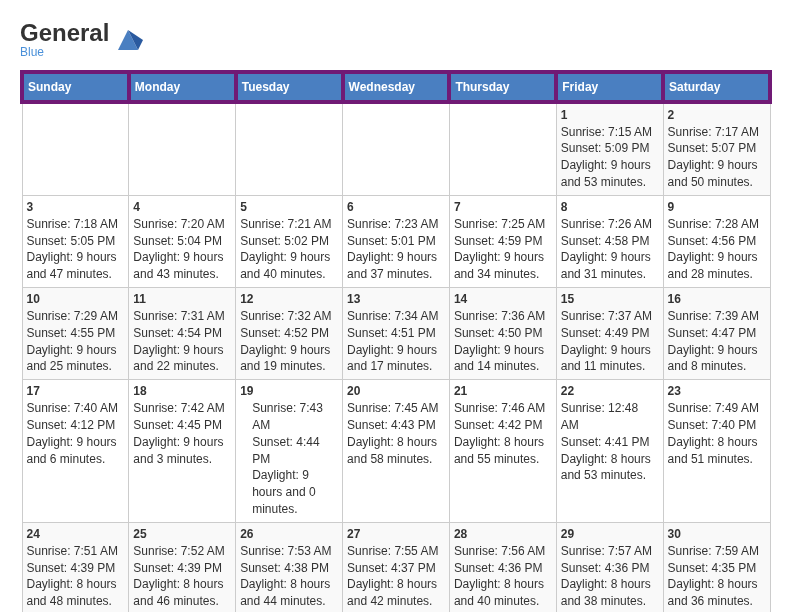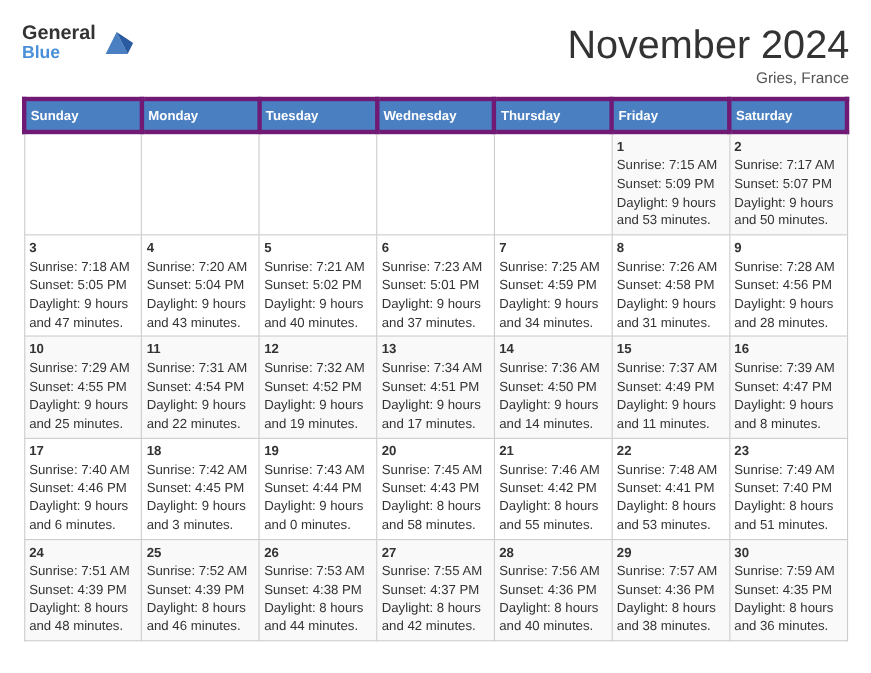--- a/index.html
+++ b/index.html
@@ -19,27 +19,27 @@
     .logo {
       display: flex;
       align-items: center;
     }
     .logo-text {
       display: flex;
       flex-direction: column;
       line-height: 1.1;
     }
     .logo-general {
-      font-size: 18px;
+      font-size: 24px;
       font-weight: bold;
       color: #333;
     }
     .logo-blue {
-      font-size: 16px;
-      font-weight: bold;
+      font-size: 12px;
+      font-weight: normal;
       color: #4a90d9;
     }
     .logo-icon {
       width: 30px;
       height: 30px;
       margin-left: 4px;
     }
     .title-block {
       text-align: right;
     }
@@ -99,24 +99,20 @@
   <div class="logo">
     <div class="logo-text">
       <span class="logo-general">General</span>
       <span class="logo-blue">Blue</span>
     </div>
     <svg class="logo-icon" viewBox="0 0 30 30">
       <polygon points="5,25 15,5 25,25" fill="#4a7fc1"></polygon>
       <polygon points="15,5 25,25 30,15" fill="#2a5a9f"></polygon>
     </svg>
   </div>
-  <div class="title-block">
-    <div class="month-title">November 2024</div>
-    <div class="location">Gries, France</div>
-  </div>
 </div>
 
 <table>
   <thead>
     <tr>
     <th>Sunday</th>
         <th>Monday</th>
         <th>Tuesday</th>
         <th>Wednesday</th>
         <th>Thursday</th>
@@ -229,50 +225,50 @@
           <span class="day-num">16</span>
           <div class="day-info" style="white-space: pre-line;">Sunrise: 7:39 AM
 Sunset: 4:47 PM
 Daylight: 9 hours and 8 minutes.</div>
         </td>
       </tr>
       <tr>
         <td>
           <span class="day-num">17</span>
           <div class="day-info" style="white-space: pre-line;">Sunrise: 7:40 AM
-Sunset: 4:46 PM
+Sunset: 4:12 PM
 Daylight: 9 hours and 6 minutes.</div>
         </td>
         <td>
           <span class="day-num">18</span>
           <div class="day-info" style="white-space: pre-line;">Sunrise: 7:42 AM
 Sunset: 4:45 PM
 Daylight: 9 hours and 3 minutes.</div>
         </td>
         <td>
           <span class="day-num">19</span>
-          <div class="day-info" style="white-space: pre-line;">Sunrise: 7:43 AM
+          <div class="day-info" style="white-space: pre-line; margin-left: 12px;">Sunrise: 7:43 AM
 Sunset: 4:44 PM
 Daylight: 9 hours and 0 minutes.</div>
         </td>
         <td>
           <span class="day-num">20</span>
           <div class="day-info" style="white-space: pre-line;">Sunrise: 7:45 AM
 Sunset: 4:43 PM
 Daylight: 8 hours and 58 minutes.</div>
         </td>
         <td>
           <span class="day-num">21</span>
           <div class="day-info" style="white-space: pre-line;">Sunrise: 7:46 AM
 Sunset: 4:42 PM
 Daylight: 8 hours and 55 minutes.</div>
         </td>
         <td>
           <span class="day-num">22</span>
-          <div class="day-info" style="white-space: pre-line;">Sunrise: 7:48 AM
+          <div class="day-info" style="white-space: pre-line;">Sunrise: 12:48 AM
 Sunset: 4:41 PM
 Daylight: 8 hours and 53 minutes.</div>
         </td>
         <td>
           <span class="day-num">23</span>
           <div class="day-info" style="white-space: pre-line;">Sunrise: 7:49 AM
 Sunset: 7:40 PM
 Daylight: 8 hours and 51 minutes.</div>
         </td>
       </tr>

